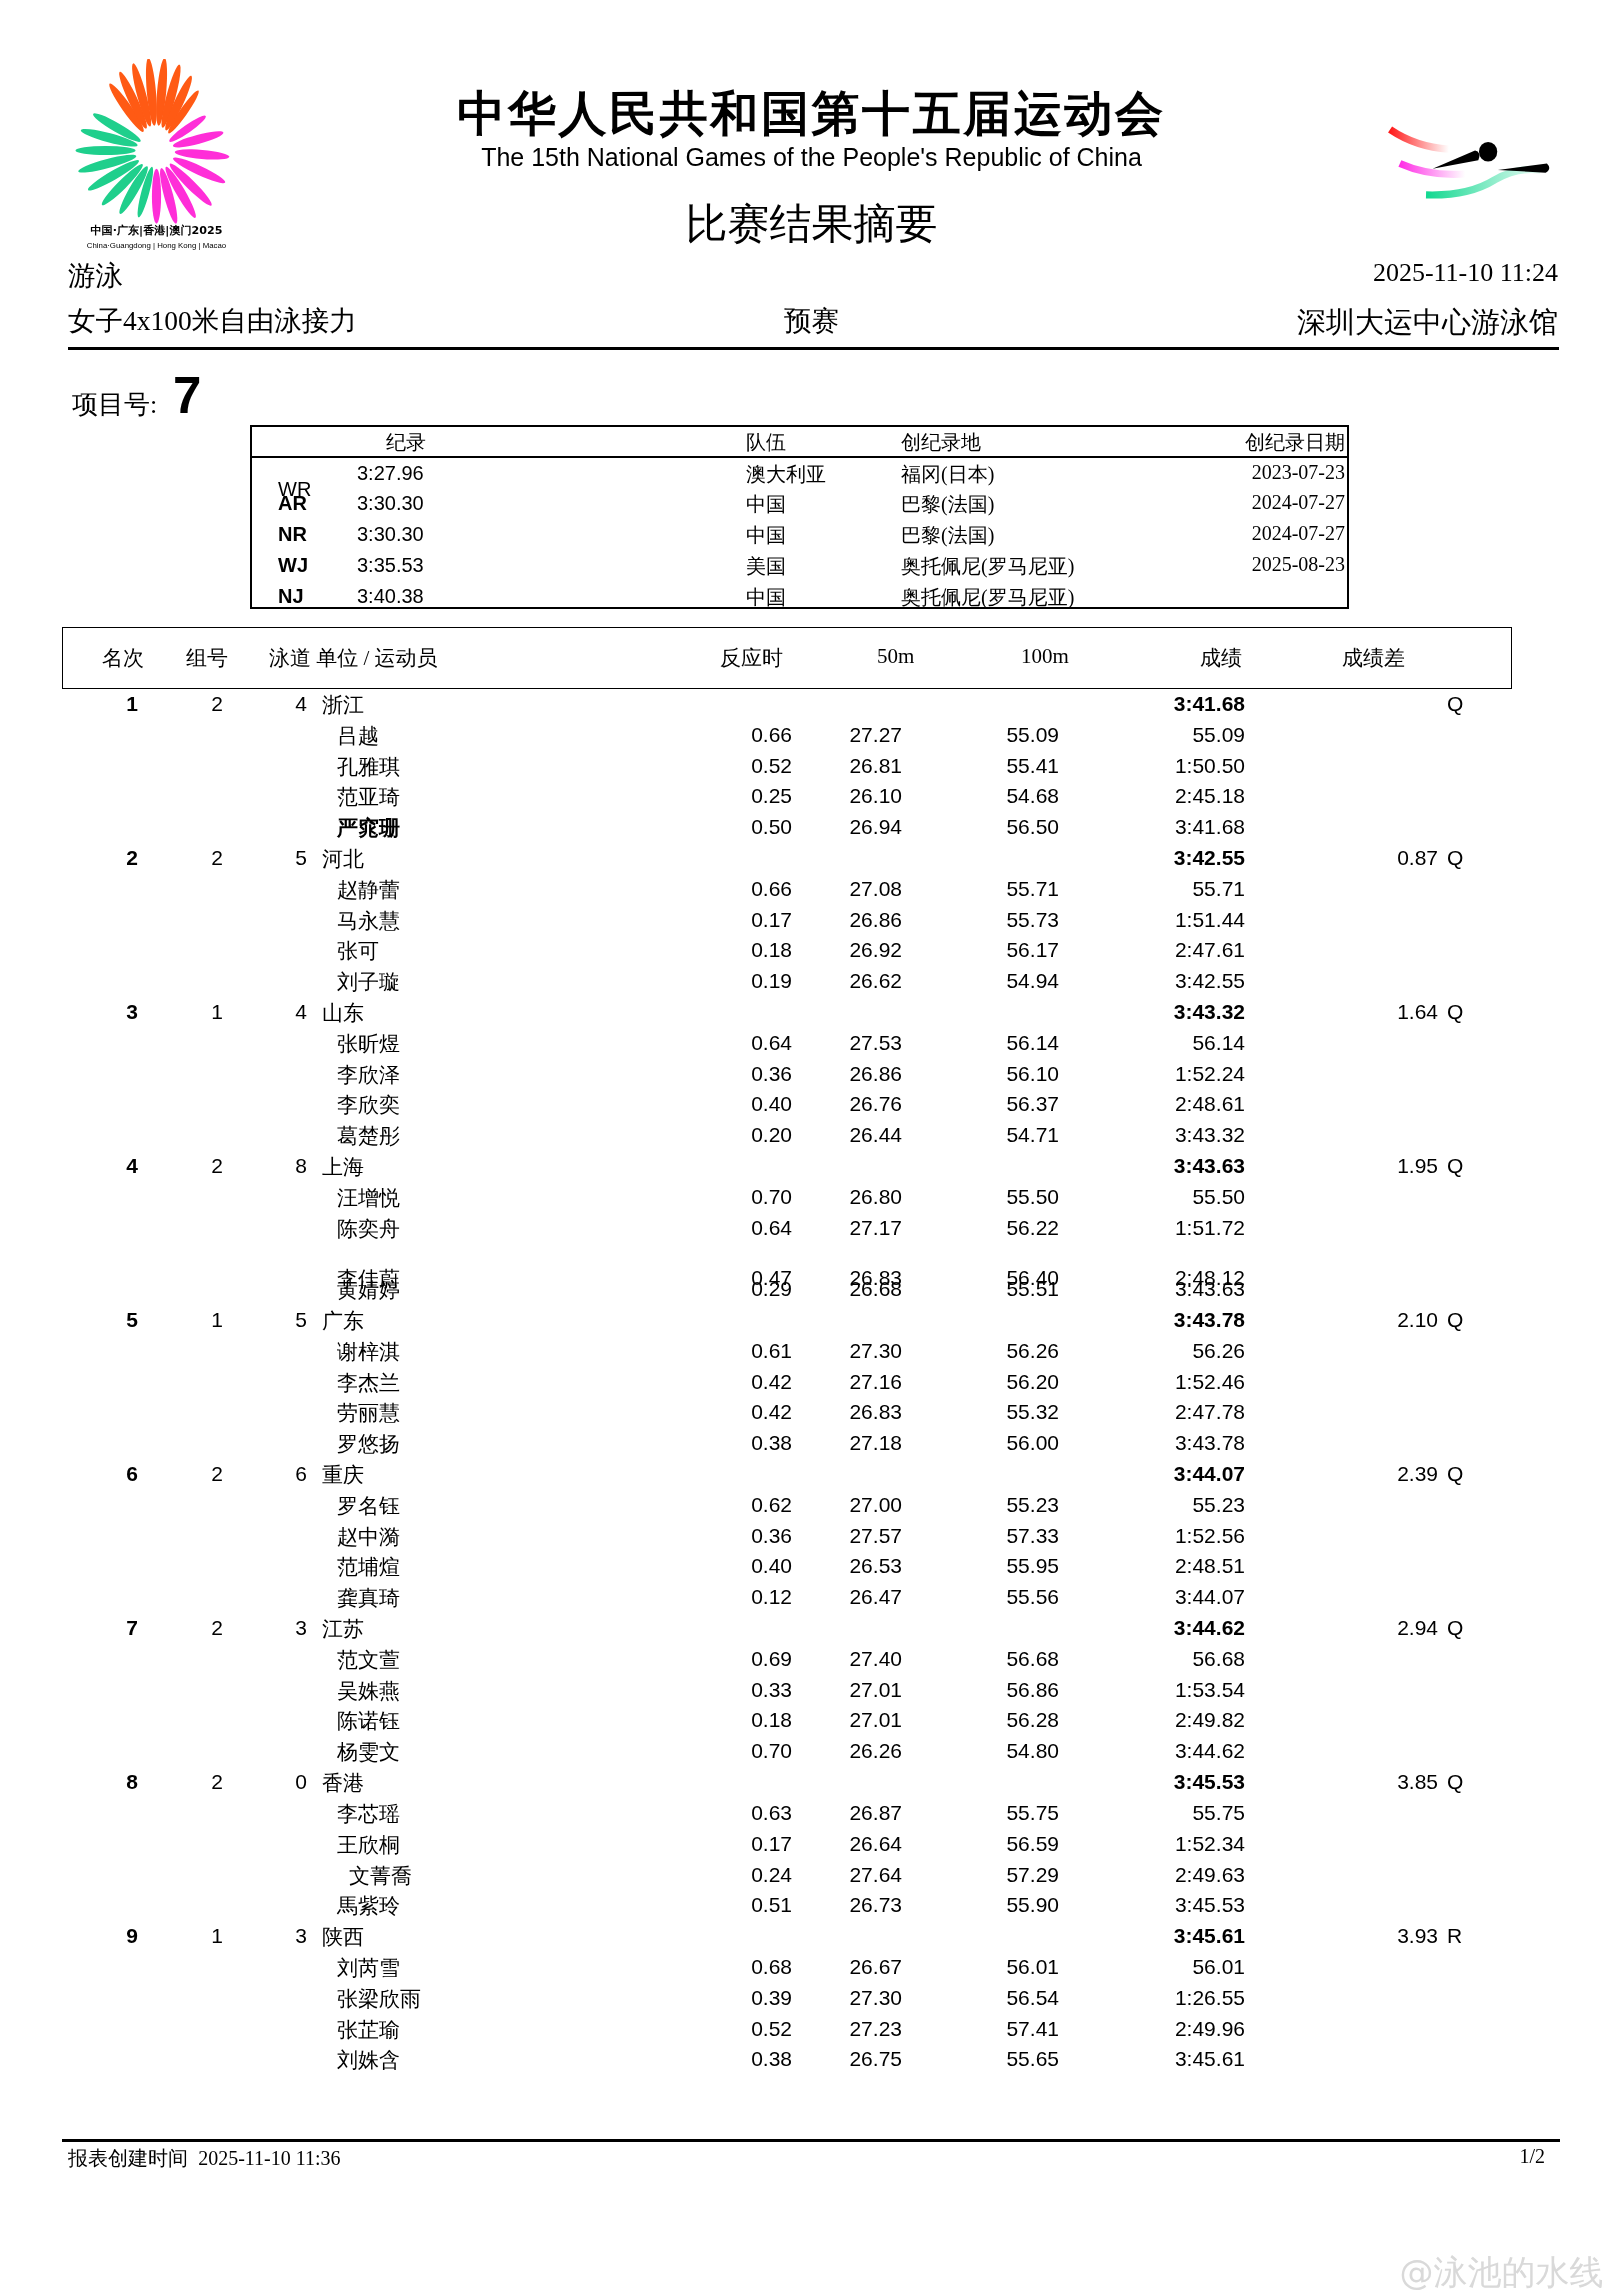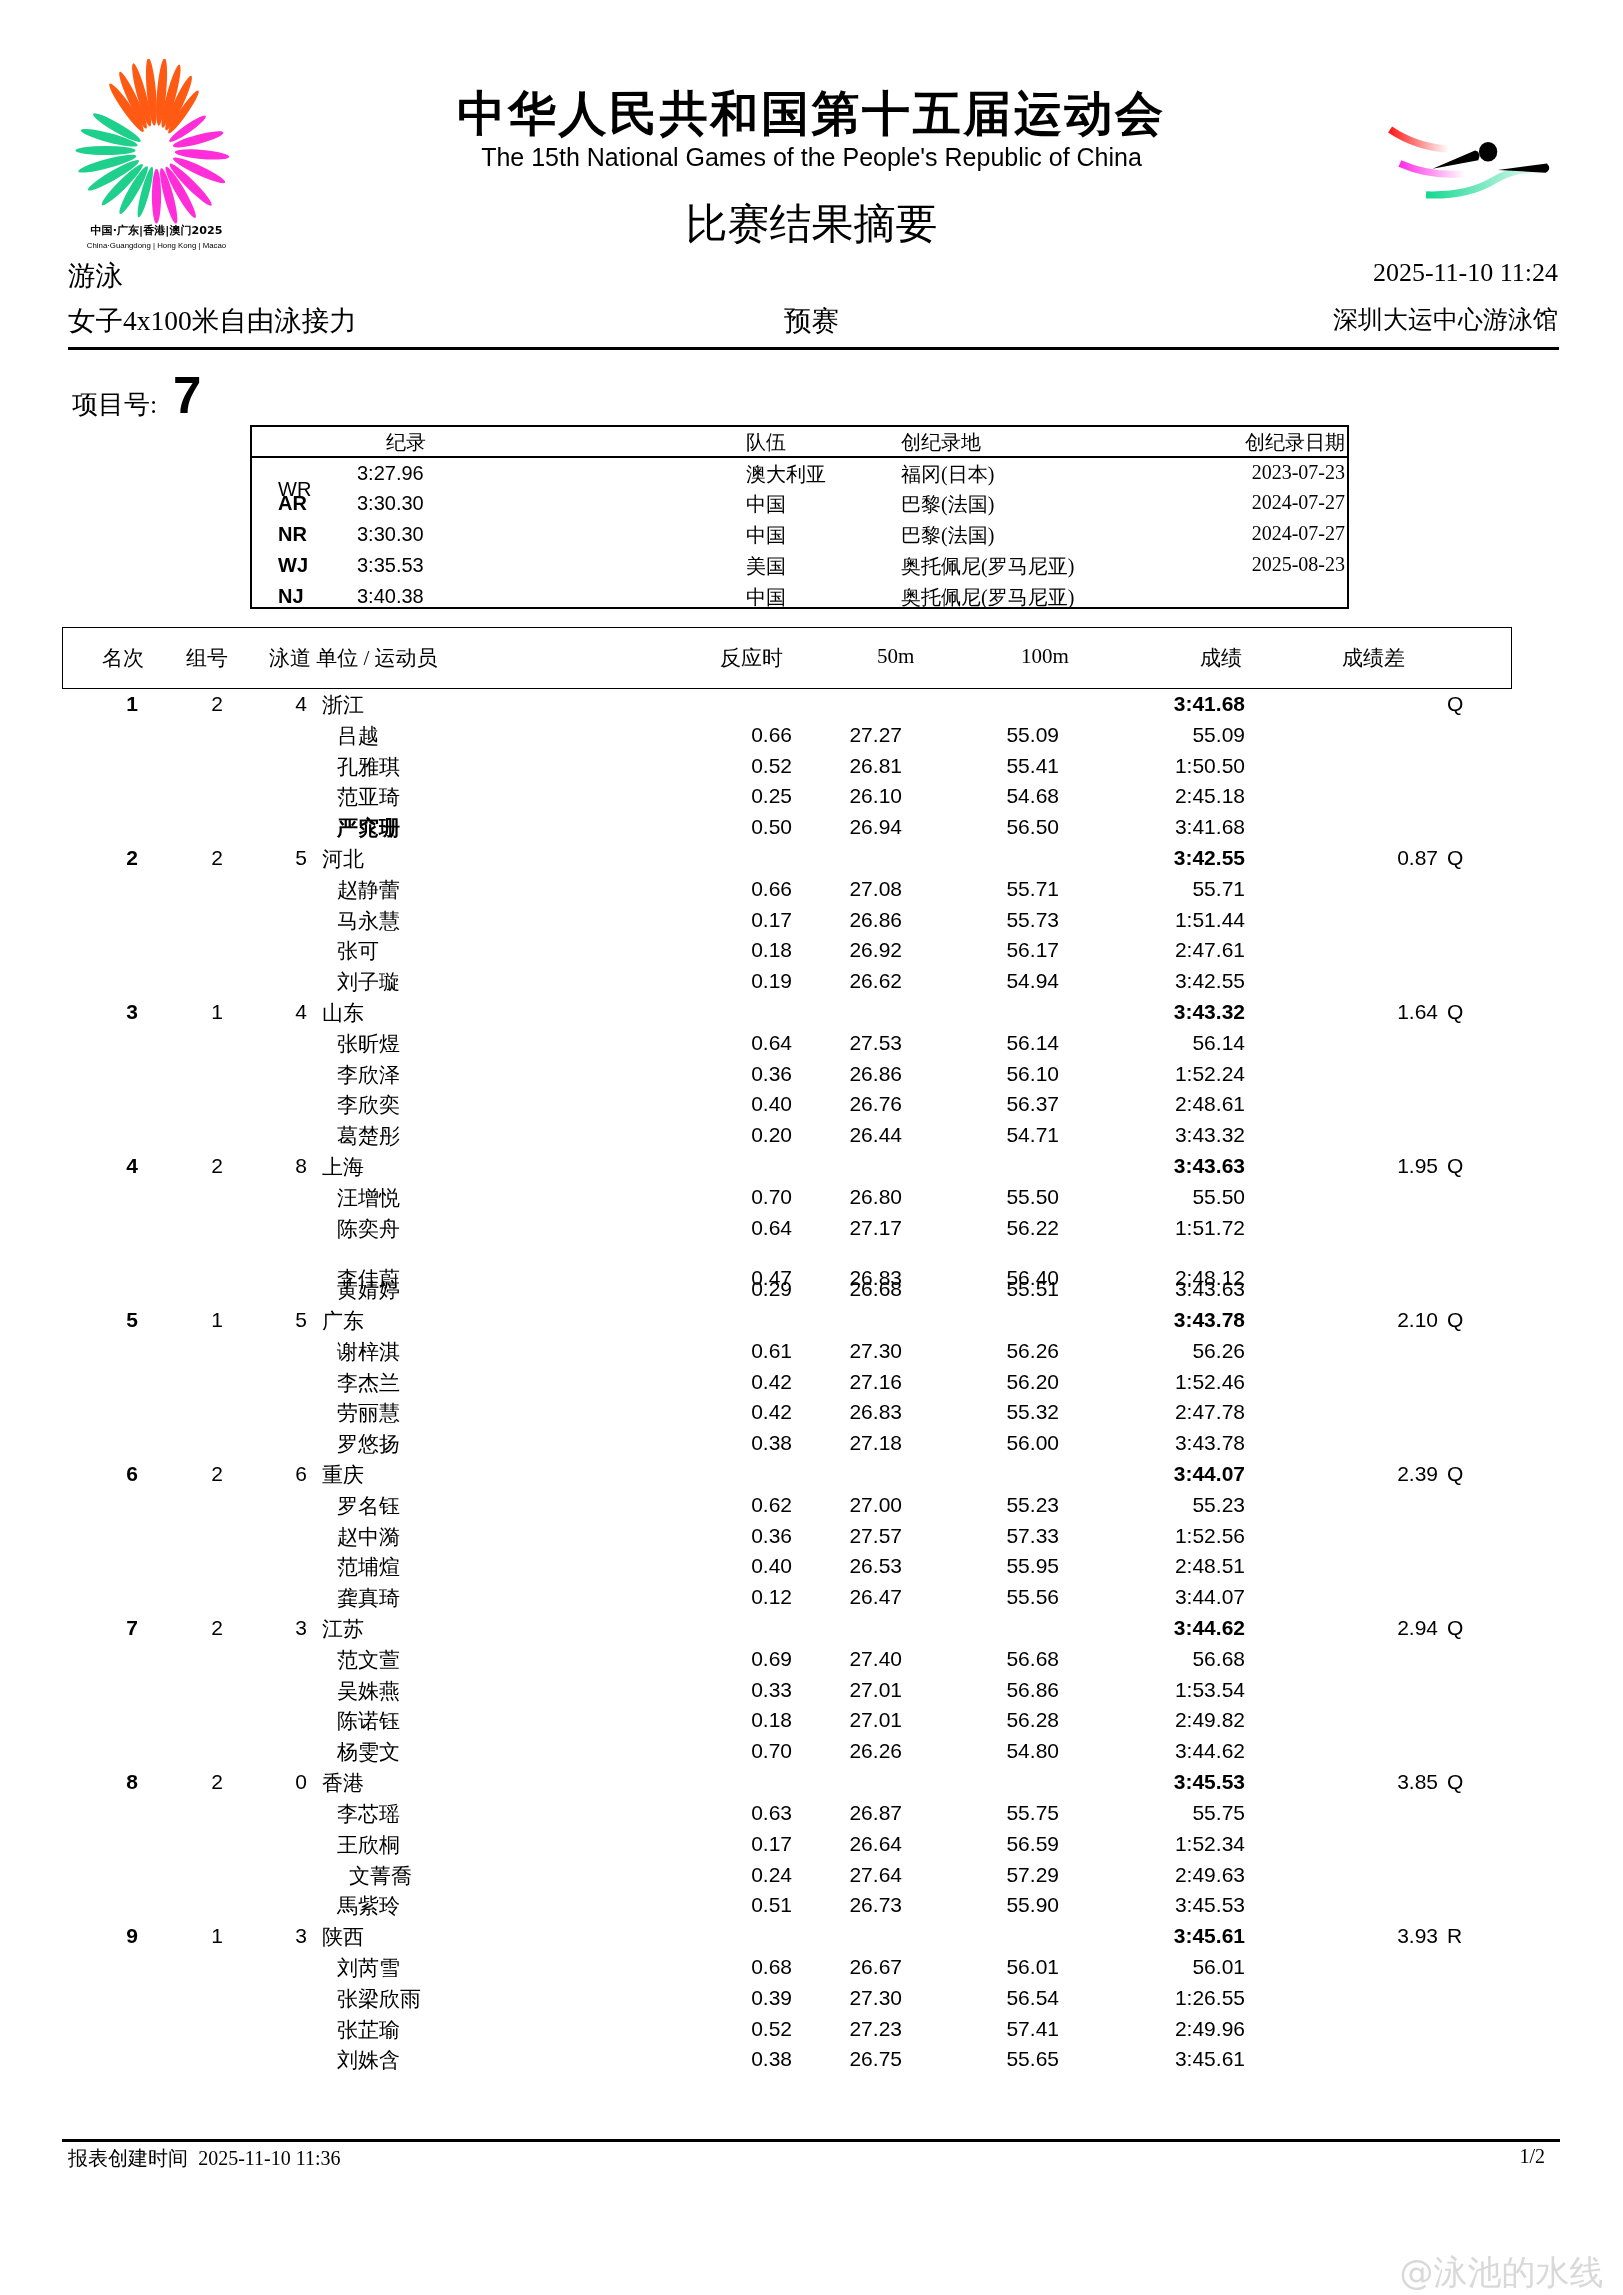--- a/index.html
+++ b/index.html
@@ -11,21 +11,21 @@
   
   #logo-left { position:absolute; left:65px; top:59px; width:183px; height:196px; }
   #logo-right { position:absolute; left:1377px; top:111px; width:183px; height:92px; }
   .title-cn { left:0; width:1623px; top:82px; text-align:center; font-size:48px; font-weight:bold; letter-spacing:2.6px; font-family:"DejaVu Sans", sans-serif; }
   .title-en { left:0; width:1623px; top:143px; text-align:center; font-size:25px; font-family:"Liberation Sans", sans-serif; }
   .subtitle { left:0; width:1623px; top:196px; text-align:center; font-size:42px; font-family:"DejaVu Serif", serif; }
   .sport { left:68px; top:258px; font-size:27.5px; }
   .datetime { right:65px; top:258px; font-size:26px; }
   .event { left:68px; top:303px; font-size:27.5px; }
   .phase { left:0; width:1623px; top:303px; text-align:center; font-size:27.5px; }
-  .venue { right:65px; top:303px; font-size:25px; }
+  .venue { right:65px; top:303px; font-size:29px; }
   .hline { position:absolute; background:#000; }
 
   .event-no-label { left:72px; top:387px; font-size:26px; }
   .event-no { left:173px; top:366px; font-size:51px; font-weight:bold; font-family:"Liberation Sans", sans-serif; }
 
   
   #records { position:absolute; left:250px; top:425px; width:1099px; height:184px; border:2px solid #000; box-sizing:border-box; }
   #records .rh { position:absolute; top:0; left:0; right:0; height:29px; border-bottom:2px solid #000; }
   #records .cell { position:absolute; font-size:20px; white-space:nowrap; }
   #records .rrow { position:absolute; left:0; right:0; height:31px; }

